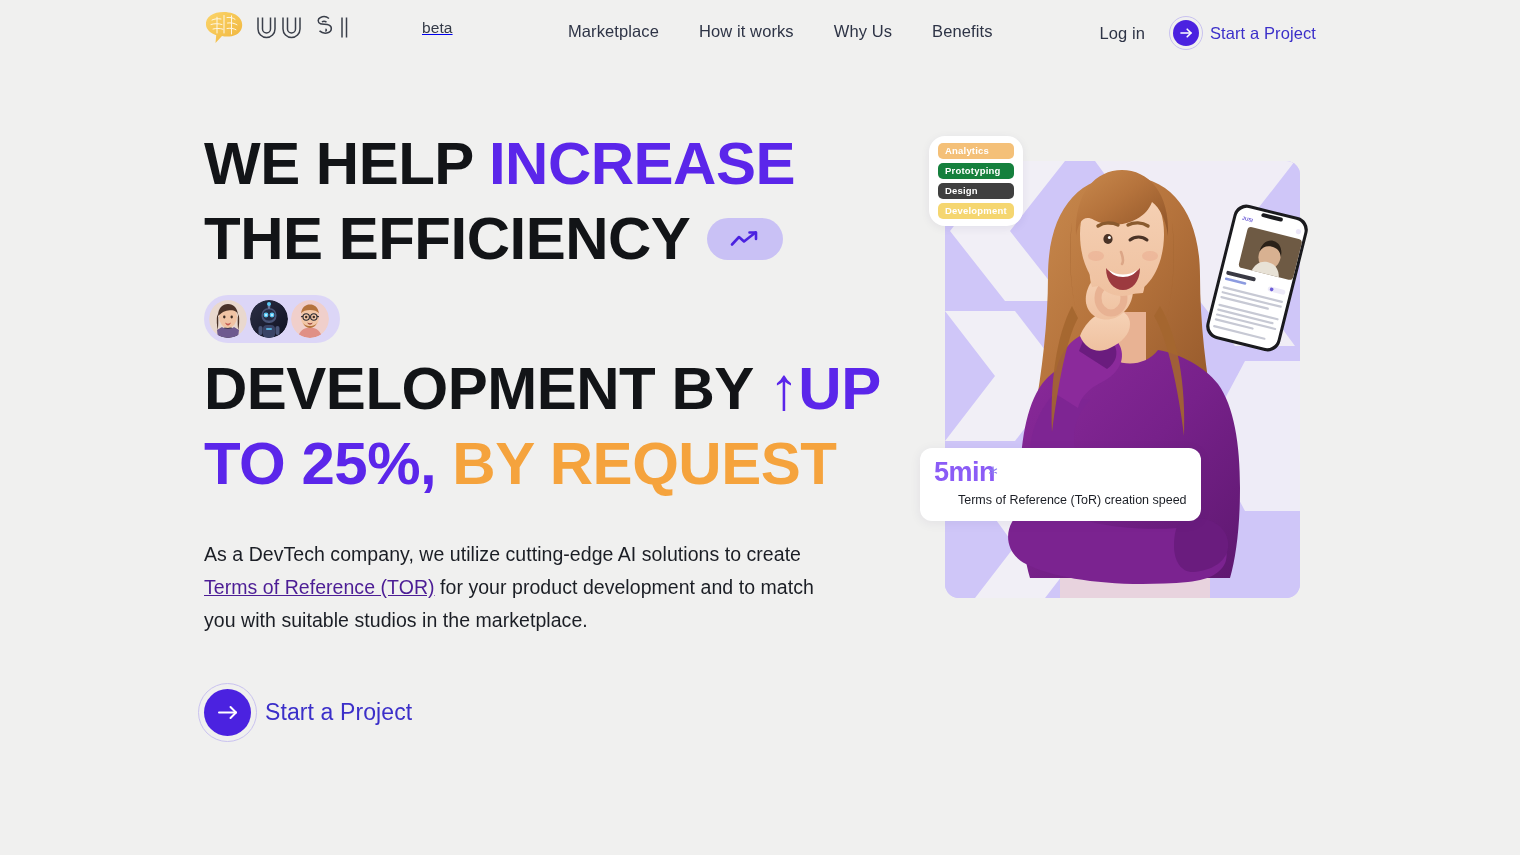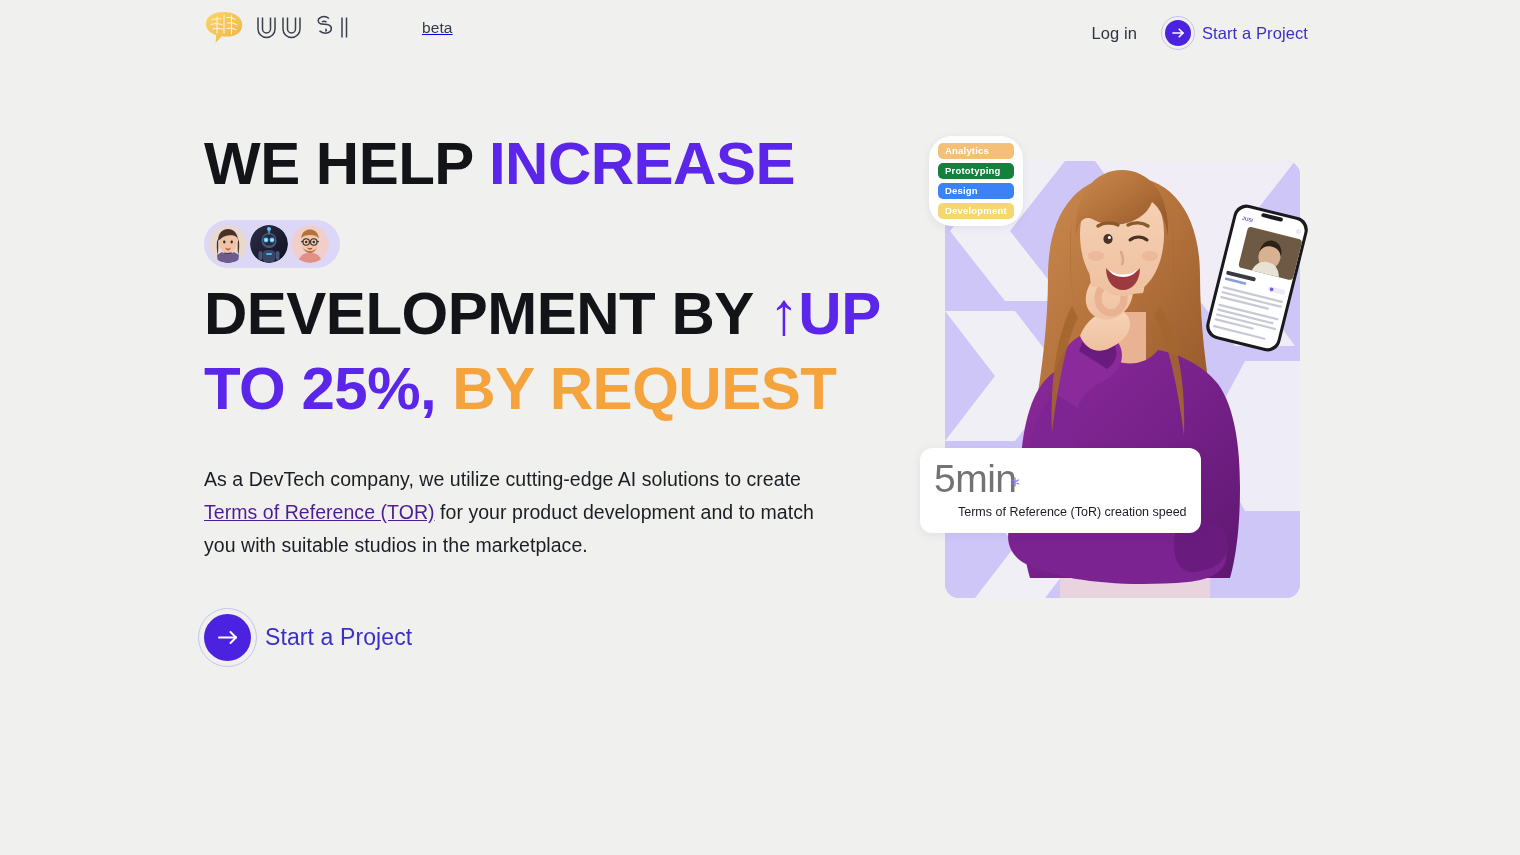--- a/index.html
+++ b/index.html
@@ -53,21 +53,21 @@
   .nav a {
     font-size: 16.5px;
     color: #2E3446;
     text-decoration: none;
     letter-spacing: .1px;
     white-space: nowrap;
   }
 
   .header-right {
     position: absolute;
-    right: 212px;
+    right: 204px;
     top: 20px;
     display: flex;
     align-items: center;
     gap: 28px;
     margin-left: 32px;
   }
   .login {
     font-size: 16.5px;
     color: #2E3446;
     text-decoration: none;
@@ -218,21 +218,21 @@
     overflow: hidden;
   }
   .photo svg { display: block; }
 
   
   .tags-card {
     position: absolute;
     left: 9px;
     top: 10px;
     background: #FFFFFF;
-    border-radius: 23px;
+    border-radius: 16px;
     padding: 7px 9px;
     display: flex;
     flex-direction: column;
     gap: 4px;
     z-index: 6;
     box-shadow: 0 2px 10px rgba(40,30,80,.07);
   }
   .tag {
     font-size: 9.5px;
     font-weight: 700;
@@ -249,23 +249,23 @@
     position: absolute;
     left: 0px;
     top: 322px;
     background: #FFFFFF;
     border-radius: 12px;
     padding: 11px 14px 13px 14px;
     z-index: 6;
     box-shadow: 0 2px 12px rgba(40,30,80,.07);
   }
   .stat-value {
-    font-size: 39px;
-    font-weight: 400;
-    color: #737373;
+    font-size: 27px;
+    font-weight: 700;
+    color: #8b5cf6;
     line-height: 1;
     letter-spacing: -0.5px;
     position: relative;
     display: inline-block;
   }
   .stat-spark {
     position: absolute;
     right: -3px;
     top: -5px;
   }
@@ -335,20 +335,26 @@
 
             <path d="M88 4.5v20"></path>
             <path d="M92.5 4.5v20"></path>
           </g>
         </svg>
       </span>
     </span>
     <span class="beta">beta</span>
   </a>
 
+  <nav class="nav">
+    <a href="#">Marketplace</a>
+    <a href="#">How it works</a>
+    <a href="#">Why Us</a>
+    <a href="#">Benefits</a>
+  </nav>
 
   <div class="header-right">
     <a class="login" href="#">Log in</a>
     <a class="cta-inline" href="#">
       <span class="arrow-btn arrow-sm">
         <svg viewBox="0 0 26 26" width="26" height="26" xmlns="http://www.w3.org/2000/svg">
           <g stroke="#FFFFFF" stroke-width="1.6" fill="none" stroke-linecap="round" stroke-linejoin="round">
             <path d="M8 13h10"></path>
             <path d="M14.2 9.2 18 13l-3.8 3.8"></path>
           </g>
@@ -357,20 +363,28 @@
       <span class="label">Start a Project</span>
     </a>
   </div>
 </div>
 
 <div class="hero-left">
 
   <h1 class="headline">
     <span class="hl-line"><span>WE HELP </span><span class="purple">INCREASE</span></span>
 
+    <span class="hl-line"><span>THE EFFICIENCY </span><span class="badge-trend">
+          <svg viewBox="0 0 34 20" width="34" height="20" xmlns="http://www.w3.org/2000/svg">
+            <g stroke="#4B22E0" stroke-width="2.6" fill="none" stroke-linecap="round" stroke-linejoin="round">
+              <path d="M4 15.5 11 8l5 4.5L27.5 3.5"></path>
+              <path d="M21.5 3.5h6.5V10"></path>
+            </g>
+          </svg>
+        </span></span>
 
     <span class="hl-line"><span class="avatar-pill">
           <span class="avatar">
             <svg viewBox="0 0 38 38" xmlns="http://www.w3.org/2000/svg">
               <defs>
                 <clipPath id="c1">
                   <circle cx="19" cy="19" r="19"></circle>
                 </clipPath>
               </defs>
               <g clip-path="url(#c1)">
@@ -587,21 +601,21 @@
         <rect x="8" y="114" width="62" height="2.2" rx="1.1"></rect>
         <rect x="8" y="119" width="40" height="2.2" rx="1.1"></rect>
         <rect x="8" y="126" width="54" height="2.2" rx="1.1"></rect>
       </g>
     </svg>
   </div>
 
   <div class="tags-card">
     <span class="tag" style="background:#F4C078">Analytics</span>
     <span class="tag" style="background:#15803d">Prototyping</span>
-    <span class="tag" style="background:#3b82f6">Design</span>
+    <span class="tag" style="background:#404040">Design</span>
     <span class="tag" style="background:#F5D670">Development</span>
   </div>
 
   <div class="stat-card">
     <span class="stat-value">
       <span>5min</span>
       <span class="stat-spark">
         <svg viewBox="0 0 10 10" width="10" height="10" xmlns="http://www.w3.org/2000/svg">
           <g stroke="#8D7BF0" stroke-width="1.3" stroke-linecap="round">
             <path d="M5 1v8M1.5 3l7 4M8.5 3l-7 4"></path>

